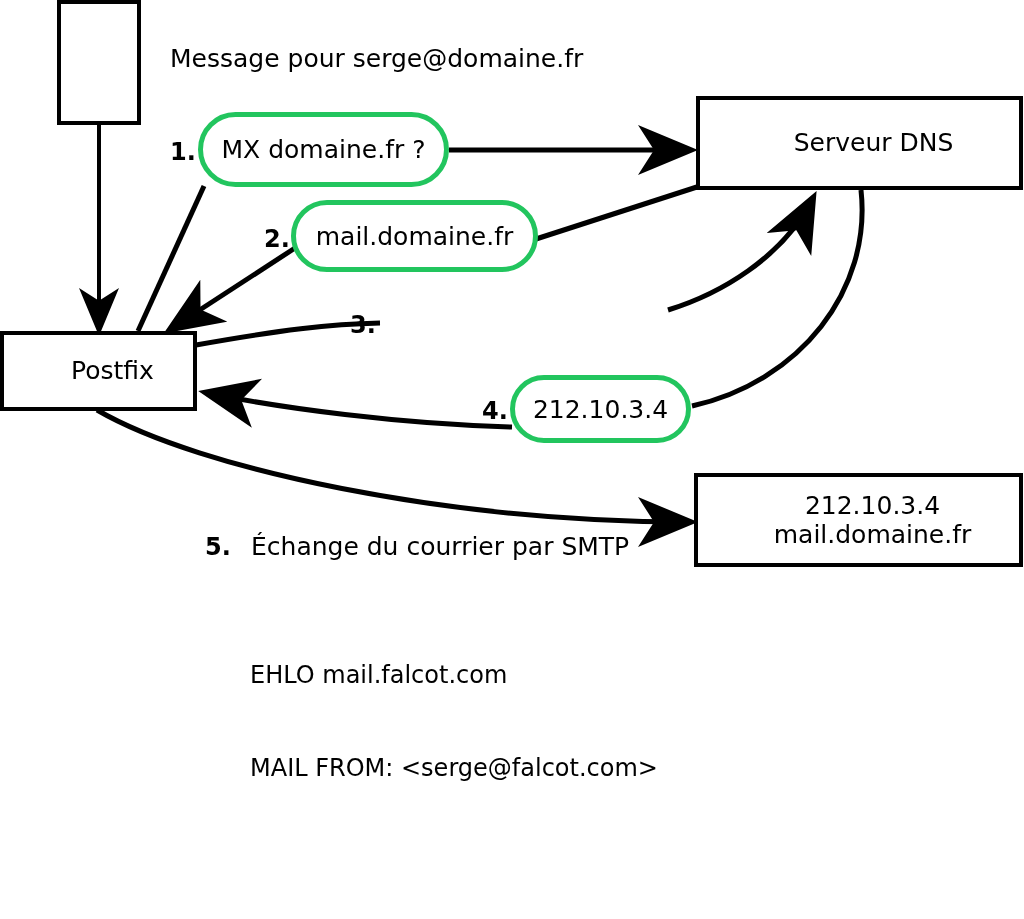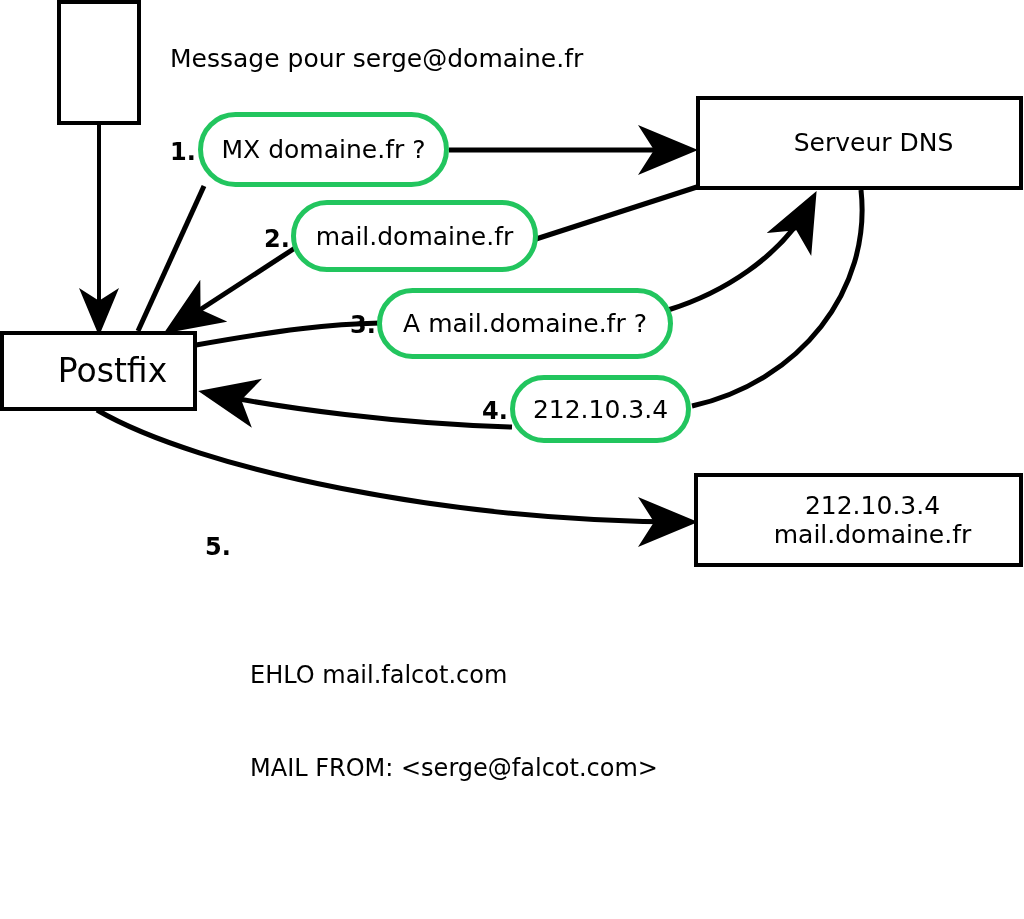--- a/index.html
+++ b/index.html
@@ -102,21 +102,21 @@
 
     <path d="M512,427 C400,424 280,408 208,393" fill="none" stroke="#000" stroke-width="5" marker-end="url(#ah)"></path>
 
     <path d="M97,410 C200,470 450,522 688,522" fill="none" stroke="#000" stroke-width="5" marker-end="url(#ah)"></path>
   </svg>
 
   <div class="node-box" style="left:57px; top:0px; width:84px; height:125px;">
     <span style="font-size:22px;"></span>
   </div>
 
-  <div class="node-box" style="left:0px; top:331px; width:197px; height:80px; font-size:33px;">
+  <div class="node-box" style="left:0px; top:331px; width:197px; height:80px; font-size:25px;">
     <span>Postfix</span>
   </div>
 
   <div class="node-box" style="left:696px; top:96px; width:327px; height:94px; font-size:25px;">
     <span>Serveur DNS</span>
   </div>
 
   <div class="node-box" style="left:694px; top:473px; width:329px; height:94px; font-size:25px;">
     <span>212.10.3.4</span>
     <span>mail.domaine.fr</span>
@@ -125,33 +125,31 @@
   <div class="bubble" style="left:198px; top:112px; width:251px; height:75px; border-radius:38px; font-size:25px;">
     <span>MX domaine.fr ?</span>
   </div>
   <div class="step-num" style="left:170px; top:140px;">1.</div>
 
   <div class="bubble" style="left:291px; top:200px; width:247px; height:72px; border-radius:36px; font-size:25px;">
     <span>mail.domaine.fr</span>
   </div>
   <div class="step-num" style="left:264px; top:227px;">2.</div>
 
-  <div class="bubble" style="left:377px; top:288px; width:296px; height:71px; border-radius:36px; font-size:25px;">
-    <span>A mail.domaine.fr ?</span>
-  </div>
   <div class="step-num" style="left:350px; top:313px;">3.</div>
 
   <div class="bubble" style="left:510px; top:375px; width:181px; height:68px; border-radius:34px; font-size:25px;">
     <span>212.10.3.4</span>
   </div>
   <div class="step-num" style="left:482px; top:399px;">4.</div>
 
   <div class="free-text" style="left:170px; top:46px;">Message pour serge@domaine.fr</div>
 
   <div class="step-num" style="left:205px; top:535px;">5.</div>
+  <div class="free-text" style="left:251px; top:534px;">Échange du courrier par SMTP</div>
 
   <div class="transcript" style="left:250px; top:598px;">
     <div>EHLO mail.falcot.com</div>
     <div>MAIL FROM: &lt;serge@falcot.com&gt;</div>
     
     
     
     
     
     

